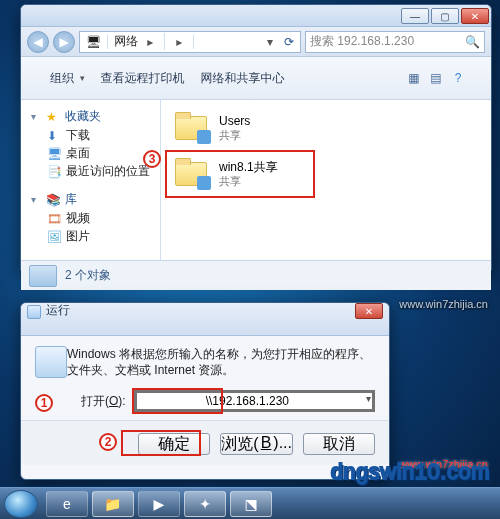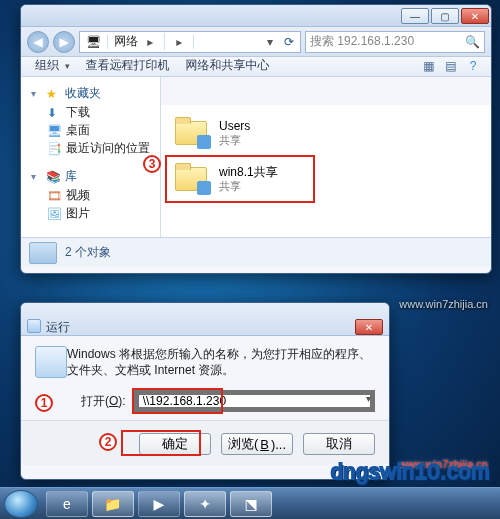--- a/index.html
+++ b/index.html
@@ -46,24 +46,24 @@
     display:flex; align-items:center; font-size:12px; color:#222;
   }
   .crumb-seg { padding: 0 6px; border-right:1px solid #d2dff0; display:flex; align-items:center; gap:4px; }
   .crumb-drop { width:16px; text-align:center; color:#555; }
   .crumb-refresh { width:22px; text-align:center; color:#2b5a8e; }
   .search-box {
     width: 180px; height:22px; background:#fff; border:1px solid #9fb7d3;
     display:flex; align-items:center; padding:0 4px; gap:4px; color:#888; font-size:12px;
   }
   .toolbar {
-    height: 20px; background: linear-gradient(#f5f8fd,#e6edf7);
+    height: 43px; background: linear-gradient(#f5f8fd,#e6edf7);
     border-bottom:1px solid #c6d4e7;
-    display:flex; align-items:flex-end; font-size:12px; color:#2b3c55;
-    padding: 0 8px; gap: 4px;
+    display:flex; align-items:center; font-size:12px; color:#2b3c55;
+    padding: 0 23px; gap: 4px;
   }
   .tool-item { padding: 2px 6px; display:flex; align-items:center; gap:3px; }
   .tool-drop::after { content:"▾"; margin-left:3px; font-size:9px; color:#555; }
   .tool-right { margin-left:auto; display:flex; gap:2px; }
   .tool-ico {
     width:20px; height:20px; border:1px solid transparent; border-radius:2px;
     display:flex; align-items:center; justify-content:center; font-size:12px; color:#4a6c96;
   }
   .body-row { display:flex; height: 160px; }
   .sidebar {
@@ -75,21 +75,21 @@
   .side-arrow { color:#6f87a8; font-size:10px; width:10px; display:inline-block; }
   .ico { width:14px; height:14px; display:inline-block; }
   .ico-star { color:#f1b600; }
   .ico-dl { color:#3e78c1; }
   .ico-desk { color:#4a95dc; }
   .ico-recent { color:#55adee; }
   .ico-lib { color:#3a86c8; }
   .ico-vid { color:#d16a3a; }
   .ico-pic { color:#4aa4d4; }
   .content {
-    flex:1; background:#fff; position:relative; padding: 8px 8px; margin-top: 28px;
+    flex:1; background:#fff; position:relative; padding: 8px 8px;
   }
   .folder-item {
     display:flex; align-items:center; gap:8px;
     padding: 4px; width: 200px;
   }
   .folder-ico {
     width: 38px; height: 32px; position:relative;
   }
   .folder-ico::before {
     content:""; position:absolute; left:2px; top:4px; width:30px; height:22px;
@@ -121,62 +121,62 @@
   .status-ico {
     width:28px; height:22px; background: linear-gradient(#cfe3f6,#a4c6e6);
     border:1px solid #8bb0d5; border-radius:2px;
   }
 
   
   .run { left: 20px; top: 302px; width: 370px; height: 178px; }
   .run .title-row {
     height: 26px; background: linear-gradient(#e6eef9,#d0def1);
     border-bottom:1px solid #a9c1db; border-radius:6px 6px 0 0;
-    display:flex; align-items:flex-start; padding: 16px 6px; font-size:12px; color:#1b3451;
+    display:flex; align-items:flex-end; padding: 16px 6px; font-size:12px; color:#1b3451;
   }
   .run .title-row .spacer { flex:1; }
   .run .title-ico {
     width:14px; height:14px; background: linear-gradient(#e0efff,#a9cdee); border:1px solid #7aa8d3;
     border-radius:2px; margin-right:5px;
   }
   .run-body { padding: 10px 14px 8px 14px; font-size:12px; color:#222; position:relative; }
   .run-row1 { display:flex; gap:0; align-items:flex-start; }
   .run-ico-big {
     width:32px; height:32px;
     background: linear-gradient(#eaf4ff,#b7d6f0);
     border:1px solid #8eb5d8; border-radius:3px; flex:none;
   }
   .run-desc { flex:1; line-height:16px; }
   .run-row2 { display:flex; align-items:center; gap:8px; margin-top:12px; position:relative; }
   .run-label { flex:none;margin-left:20px; }
   .ul { text-decoration: underline; }
   .run-input-wrap { position:relative; flex:1; }
   .run-input {
-    width:100%; height:22px; border:5px solid #737373; background:#fff;
-    padding: 0 18px 0 4px; font-size:12px;
+    width:100%; height:22px; border:3px solid #737373; background:#fff;
+    padding: 0 18px 0 4px; font-size:12px;text-align:center;
   }
   .run-input-wrap::after {
     content:"▾"; position:absolute; right:4px; top:3px; color:#555; font-size:10px;
   }
   .run-input-callout {
     position:absolute; border:2px solid #d8261a;
     left:-2px; top:-2px; right:152px; bottom:-2px;
   }
   .run-buttons {
     display:flex; gap:10px; justify-content:flex-end;
     padding: 12px 14px 10px 14px;
     border-top:1px solid #d6dee9; background:#eef1f6;
     border-radius: 0 0 6px 6px;
     position: relative;
   }
   .btn {
-    min-width: 72px; height:22px; font-size:13px;
+    min-width: 72px; height:22px; font-size:16px;
     background: linear-gradient(#fdfdfd,#e6e9ee);
     border:1px solid #8c99aa; border-radius:3px;
-    display:flex; align-items:center; justify-content:center; gap:2px;
+    display:flex; align-items:flex-start; justify-content:center; gap:2px;
   }
 
   
   .taskbar {
     position:absolute; left:0; bottom:0; width:100%; height:32px;
     background: linear-gradient(#5e88b8 0%, #3d628e 50%, #274669 100%);
     border-top:1px solid #6f9bcb;
     display:flex; align-items:center; padding:0 4px;
   }
   .start-orb {

